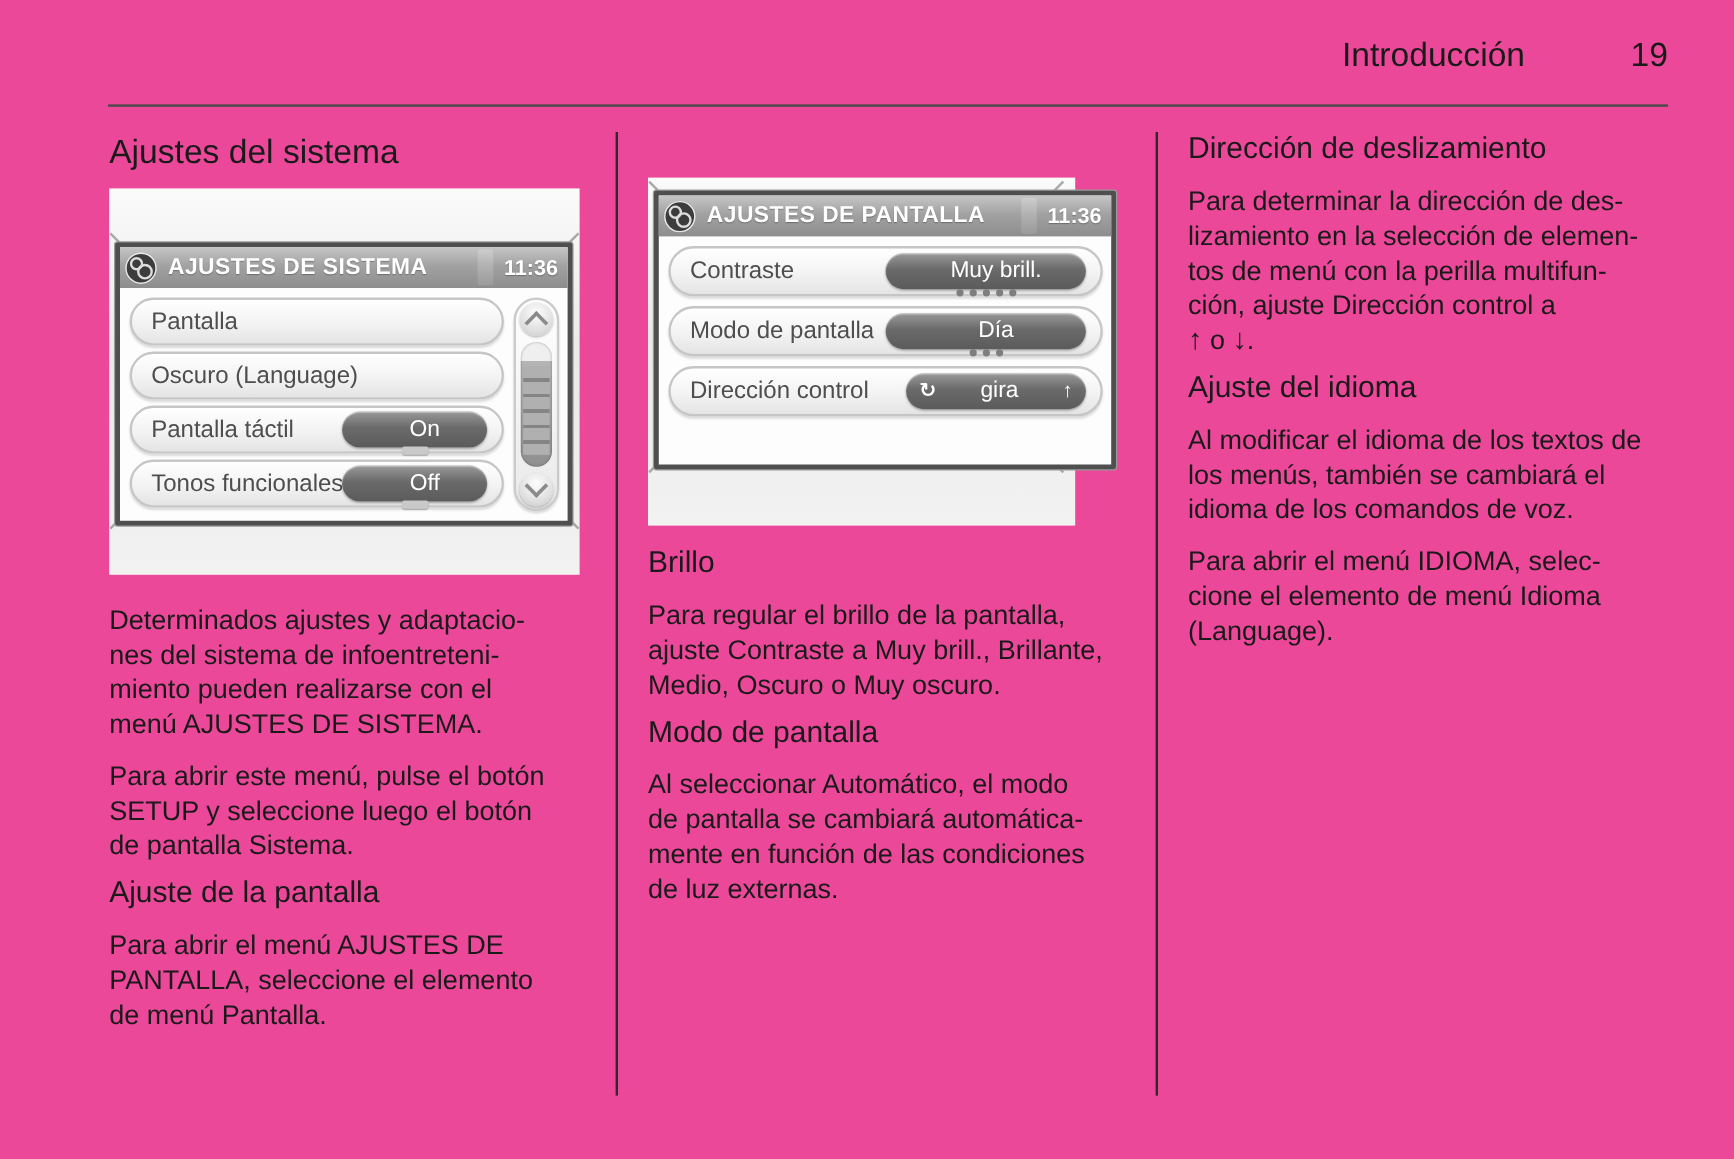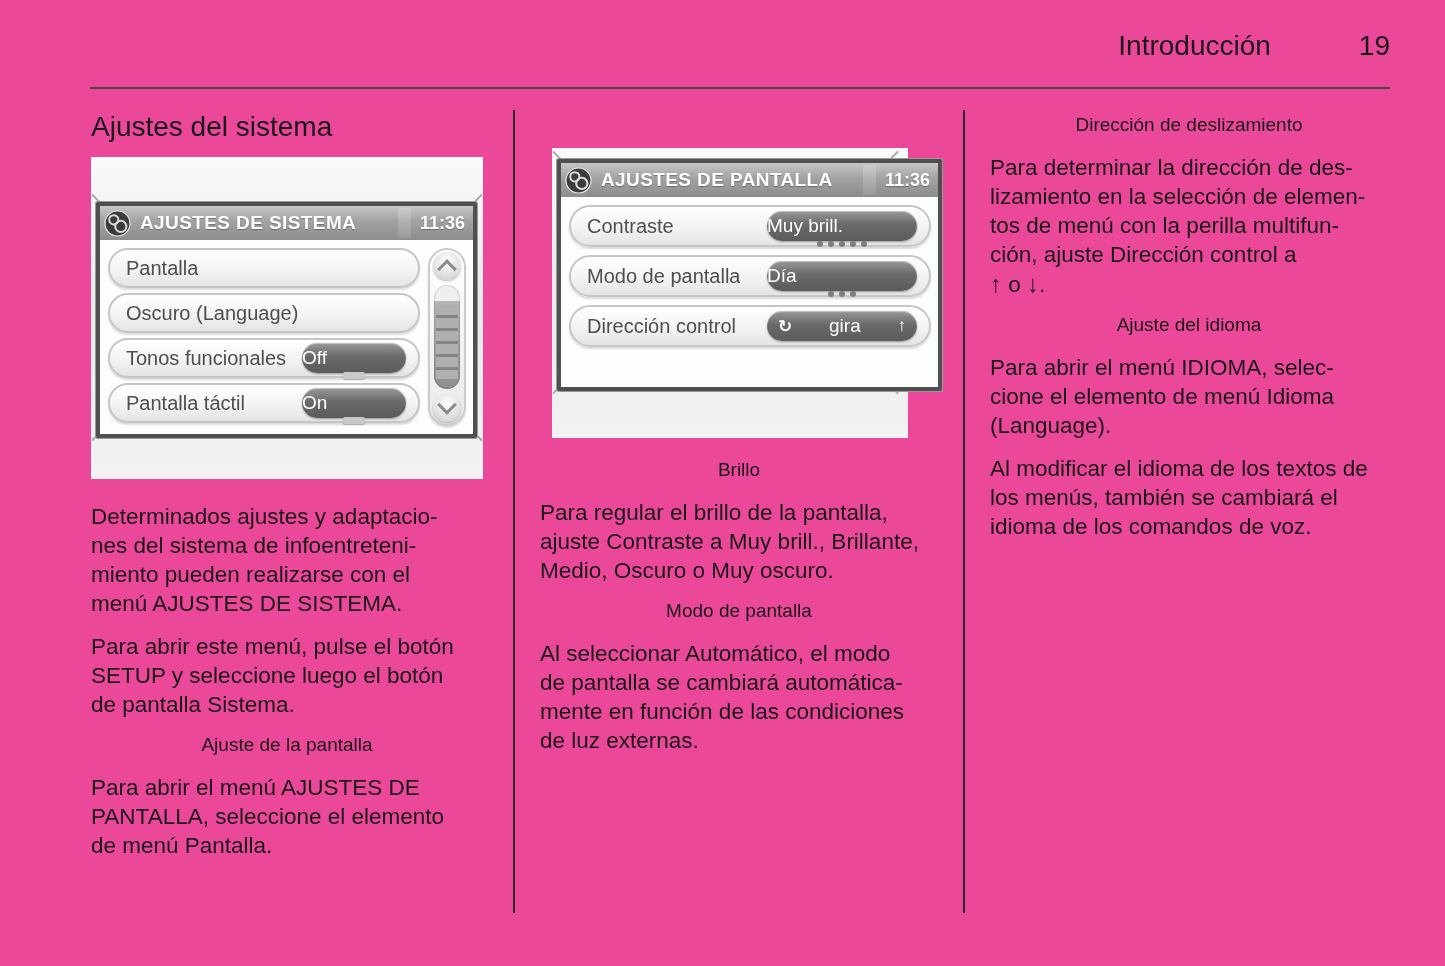--- a/index.html
+++ b/index.html
@@ -12,47 +12,47 @@
   .vsep{position:absolute;top:110px;height:803px;width:2px;background:#2b2b2b;}
   .sep1{left:513px;} .sep2{left:963px;}
 
   
   .col{position:absolute;top:110px;}
   .col1{left:91px;width:392px;}
   .col2{left:540px;width:398px;}
   .col3{left:990px;width:398px;}
   h2.coltitle{font-size:28px;font-weight:400;margin:0;line-height:34px;}
   p.body{font-size:22.5px;line-height:29px;margin:14px 0 11px 0;white-space:pre-line;}
-  h3.sub{font-size:19px;line-height:29px;font-weight:400;margin:11px 0 0 0;text-align:center;}
+  h3.sub{font-size:25px;line-height:29px;font-weight:400;margin:11px 0 0 0;}
   .barrow{font-weight:700;font-size:24px;}
 
   
   .shot{position:relative;background:linear-gradient(180deg,#fafafa 0%,#e9e9e9 45%,#f2f2f2 100%);}
   .shot1{width:392px;height:322px;margin-top:13px;}
-  .shot2{width:356px;height:290px;margin-top:38px;margin-left:12px;}
+  .shot2{width:356px;height:290px;margin-top:38px;}
   .tick{position:absolute;width:13px;height:2px;background:#a8a8a8;}
 
   .screen{position:absolute;background:#fdfdfd;border:4px solid #4f4f4f;border-radius:2px;box-shadow:0 0 0 1px #9a9a9a;}
   .screen1{left:5px;top:45px;width:373px;height:228px;}
   .screen2{left:5px;top:11px;width:377px;height:224px;}
 
   .tbar{position:relative;height:34px;background:linear-gradient(180deg,#c6c6c6 0%,#a2a2a2 45%,#8d8d8d 100%);display:flex;align-items:center;padding:0 8px 0 4px;color:#fff;}
   .tbar::after{content:"";position:absolute;top:2px;bottom:2px;right:62px;width:13px;background:linear-gradient(180deg,#d8d8d8,#a5a5a5);opacity:.5;border-radius:2px;}
   .ttl{flex:1;font-size:19px;font-weight:700;letter-spacing:.4px;margin-left:9px;text-shadow:0 1px 1px rgba(0,0,0,.3);white-space:nowrap;}
   .clk{font-size:18px;font-weight:700;text-shadow:0 1px 1px rgba(0,0,0,.3);}
   .sicon{width:27px;height:27px;flex:0 0 auto;}
 
   .sbody{position:absolute;left:0;right:0;top:34px;bottom:0;display:flex;gap:8px;padding:8px 7px 8px 8px;box-sizing:border-box;}
   .rows{flex:1;display:flex;flex-direction:column;gap:5px;min-width:0;}
   .rows2{gap:8px;}
   .row{position:relative;height:40px;flex:0 0 40px;border:2px solid #c6c6c6;border-radius:22px;background:linear-gradient(180deg,#ffffff 0%,#f3f3f3 55%,#e4e4e4 100%);box-shadow:0 2px 2px rgba(0,0,0,.14),inset 0 1px 0 #fff;display:flex;align-items:center;padding:0 12px 0 16px;box-sizing:border-box;font-size:20px;color:#4e4e4e;}
   .row2{height:42px;flex:0 0 42px;}
   .rlabel{white-space:nowrap;overflow:hidden;}
 
-  .pill{position:relative;margin-left:auto;height:30px;border-radius:16px;background:linear-gradient(180deg,#999999 0%,#6a6a6a 45%,#5b5b5b 100%);color:#fff;font-size:19px;display:flex;align-items:center;box-shadow:0 1px 2px rgba(0,0,0,.35),inset 0 1px 1px rgba(255,255,255,.45);flex:0 0 auto;}
+  .pill{position:relative;margin-left:auto;height:30px;border-radius:16px;background:linear-gradient(180deg,#999999 0%,#6a6a6a 45%,#5b5b5b 100%);color:#fff;font-size:19px;display:flex;align-items:center;justify-content:center;box-shadow:0 1px 2px rgba(0,0,0,.35),inset 0 1px 1px rgba(255,255,255,.45);flex:0 0 auto;padding-left:17px;}
   .pill.small{width:104px;}
   .pill.wide{width:150px;}
   .pill.spread{justify-content:space-between;padding:0 11px;box-sizing:border-box;}
   .picon{font-size:17px;font-weight:700;}
   .ptab{position:absolute;top:29px;left:50%;transform:translateX(-50%);width:22px;height:7px;background:#c9c9c9;border-radius:2px;box-shadow:0 1px 1px rgba(0,0,0,.25);}
   .pdots{position:absolute;top:30px;left:50%;transform:translateX(-50%);display:flex;gap:5px;}
   .pdot{width:6px;height:6px;border-radius:50%;background:#7e7e7e;}
 
   
   .scroll{width:38px;flex:0 0 38px;border:2px solid #cbcbcb;border-radius:20px;background:linear-gradient(180deg,#ffffff,#e9e9e9);box-shadow:0 2px 2px rgba(0,0,0,.14);display:flex;flex-direction:column;align-items:center;padding:2px 0;box-sizing:border-box;}
@@ -98,30 +98,30 @@
         </div>
         <div class="sbody">
           <div class="rows">
             <div class="row">
               <span class="rlabel">Pantalla</span>
             </div>
             <div class="row">
               <span class="rlabel">Oscuro (Language)</span>
             </div>
             <div class="row">
+              <span class="rlabel">Pantalla táctil</span>
+              <span class="pill small">
+                  <span>On</span>
+                  <span class="ptab"></span>
+                </span>
+            </div>
+            <div class="row">
               <span class="rlabel">Tonos funcionales</span>
               <span class="pill small">
                   <span>Off</span>
-                  <span class="ptab"></span>
-                </span>
-            </div>
-            <div class="row">
-              <span class="rlabel">Pantalla táctil</span>
-              <span class="pill small">
-                  <span>On</span>
                   <span class="ptab"></span>
                 </span>
             </div>
           </div>
           <div class="scroll">
             <div class="sbtn up">
                 <span class="chev"></span>
               </div>
             <div class="sthumb">
                 <span class="ridges"></span>
@@ -217,21 +217,21 @@
 
   <div class="col col3">
     <h3 class="sub" style="margin-top:0;">Dirección de deslizamiento</h3>
     <p class="body"><span>Para determinar la dirección de des-
 lizamiento en la selección de elemen-
 tos de menú con la perilla multifun-
 ción, ajuste Dirección control a
 </span><span class="barrow">↑</span> <span>o</span> <span class="barrow">↓</span><span>.</span></p>
 
     <h3 class="sub">Ajuste del idioma</h3>
+    <p class="body">Al modificar el idioma de los textos de
+los menús, también se cambiará el
+idioma de los comandos de voz.</p>
     <p class="body">Para abrir el menú IDIOMA, selec-
 cione el elemento de menú Idioma
 (Language).</p>
-    <p class="body">Al modificar el idioma de los textos de
-los menús, también se cambiará el
-idioma de los comandos de voz.</p>
   </div>
 
 </div>
 
 </body></html>

